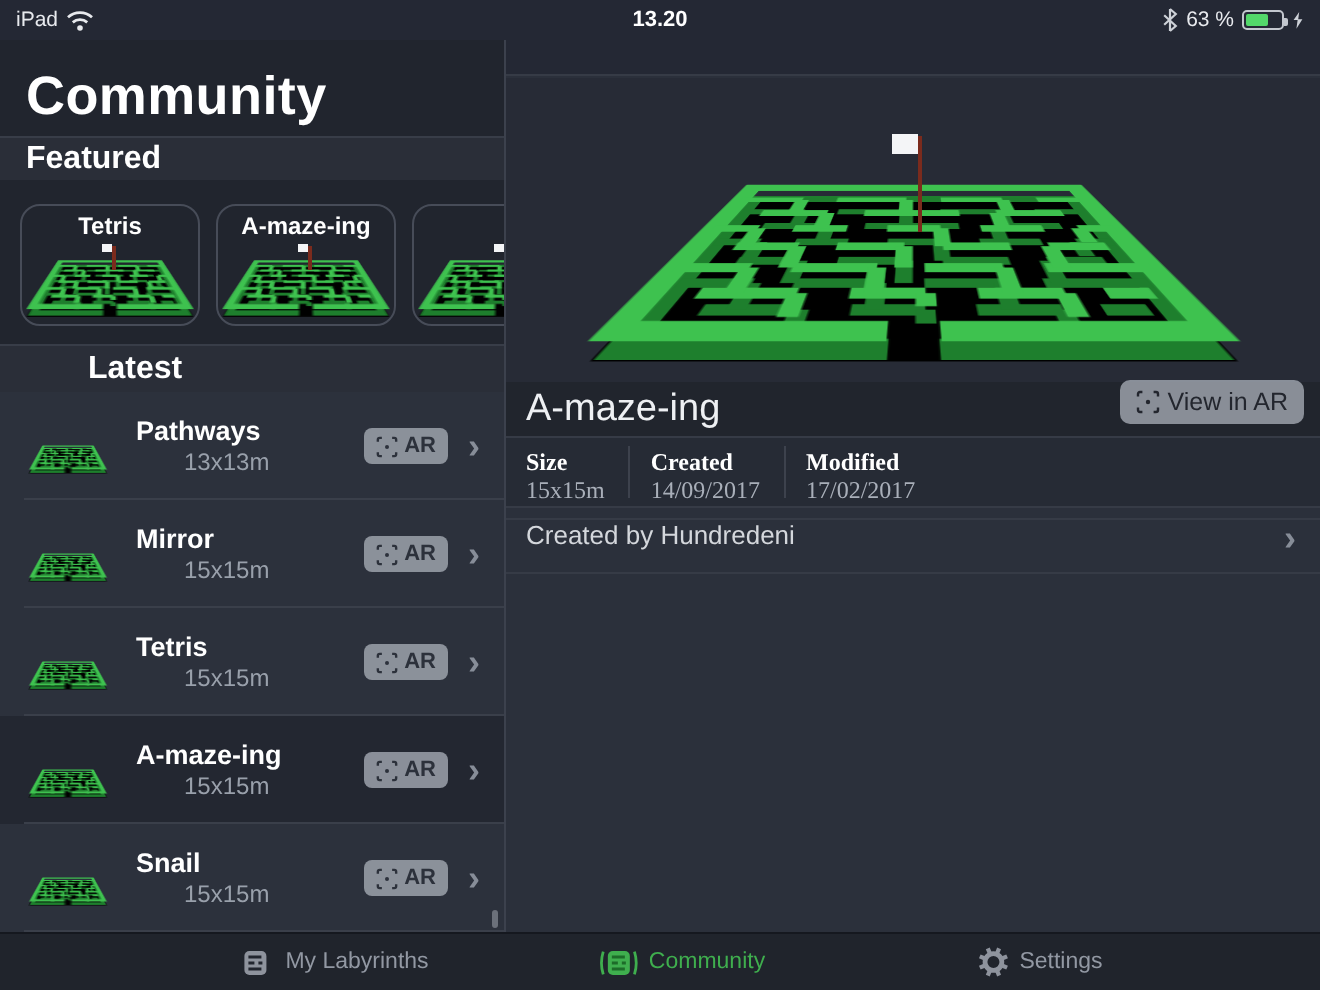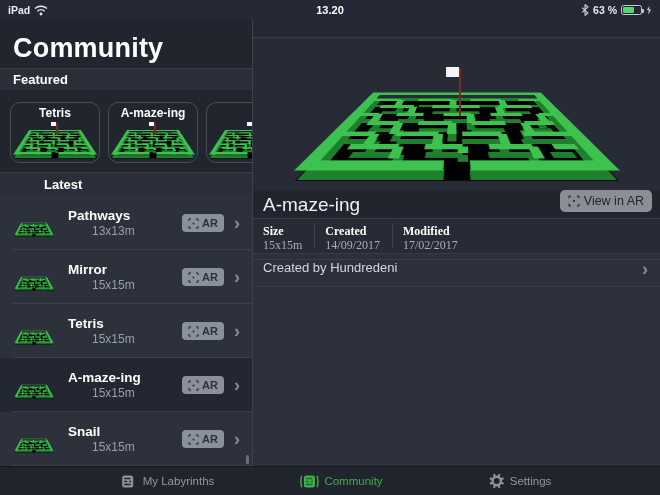--- a/index.html
+++ b/index.html
@@ -3,32 +3,32 @@
 <meta charset="utf-8">
 <style>
   html,body{margin:0;padding:0;background:#000;}
   *{box-sizing:border-box;}
   .screen{position:relative;width:660px;height:495px;overflow:hidden;
     font-family:"Liberation Sans",sans-serif;background:#2b303b;color:#f1f2f4;}
 
   
   .status-bar{position:absolute;left:0;top:0;width:660px;height:20px;background:#242834;
     display:flex;align-items:center;justify-content:space-between;padding:0 8px;z-index:40;}
-  .sb-left,.sb-right{display:flex;align-items:center;gap:4px;font-size:10.5px;font-weight:700;color:#e8eaee;}
+  .sb-left,.sb-right{display:flex;align-items:center;gap:4px;font-size:10.5px;font-weight:400;color:#e8eaee;}
   .sb-center{position:absolute;left:0;right:0;text-align:center;font-size:11px;font-weight:700;color:#fff;pointer-events:none;}
   .battery{position:relative;width:21px;height:10px;border:1px solid #c3c7ce;border-radius:2.5px;padding:1px;}
   .battery .fill{height:100%;width:62%;background:#53d86a;border-radius:1px;}
   .battery::after{content:"";position:absolute;right:-3px;top:2.5px;width:2px;height:4px;background:#c3c7ce;border-radius:0 1px 1px 0;}
 
   
   .left-panel{position:absolute;left:0;top:20px;width:252px;height:446px;background:#21252e;overflow:hidden;}
   .panel-divider{position:absolute;left:252px;top:20px;width:1px;height:446px;background:#3c414d;z-index:30;}
   .panel-title{position:absolute;left:13px;top:13px;font-size:27px;font-weight:700;color:#fff;letter-spacing:.2px;}
   .section-band{position:absolute;left:0;width:100%;background:#2a2e38;border-top:1px solid #383d48;
-    display:flex;align-items:center;padding-left:13px;font-size:13px;font-weight:700;color:#fff;}
+    display:flex;align-items:center;padding-left:13px;font-size:16px;font-weight:700;color:#fff;}
   .band-featured{top:48px;height:22px;}
   .band-latest{top:152px;height:24px;padding-left:44px;}
   .cards{position:absolute;left:0;top:70px;width:100%;height:82px;display:flex;gap:8px;padding:12px 0 0 10px;}
   .card{position:relative;flex:0 0 90px;height:61px;border:1px solid #474c58;border-radius:10px;overflow:hidden;}
   .card-title{position:absolute;left:0;right:0;top:3px;text-align:center;font-size:12px;font-weight:700;color:#fff;z-index:5;}
   .rows{position:absolute;left:0;top:176px;width:100%;bottom:0;}
   .row{position:relative;height:54px;background:#2c313c;display:flex;align-items:center;}
   .row.selected{background:#232731;}
   .row::after{content:"";position:absolute;left:12px;right:0;bottom:0;height:1px;background:#3a3f4a;}
   .row-icon{position:relative;width:44px;height:32px;margin-left:12px;}

